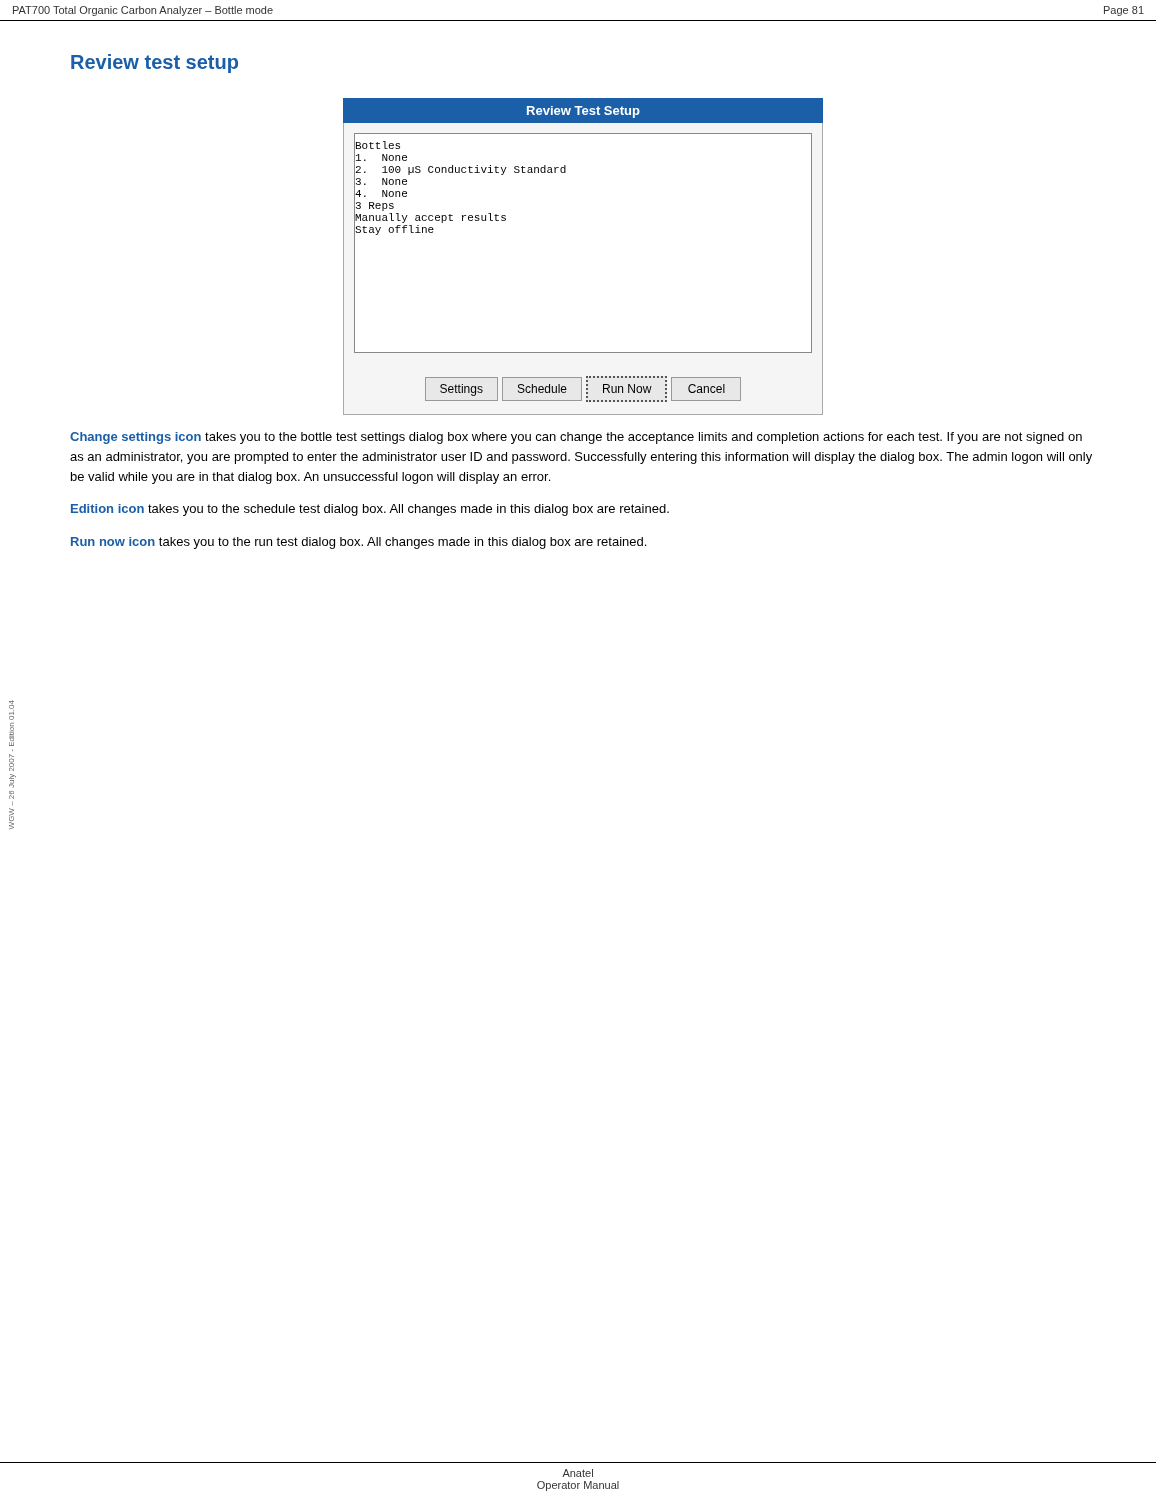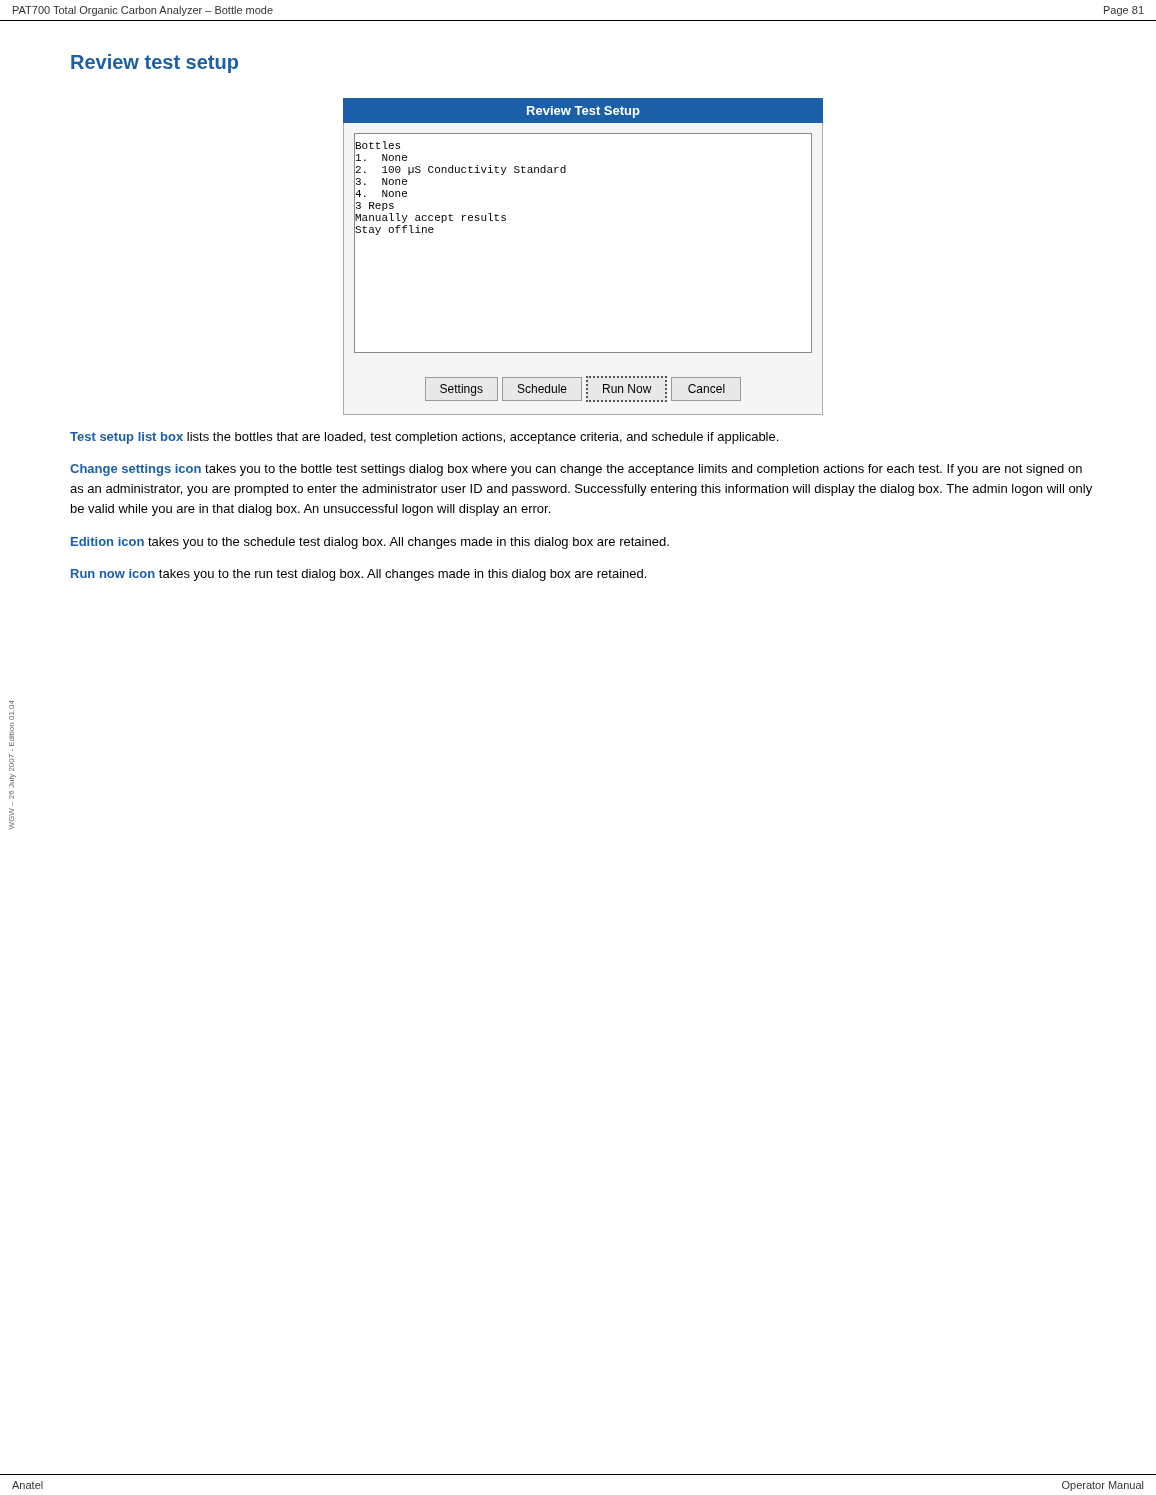--- a/index.html
+++ b/index.html
@@ -31,20 +31,21 @@
       justify-content: space-between;
       align-items: center;
       border-top: 1px solid #000;
       padding: 4px 12px;
       font-size: 11px;
       color: #333;
       position: absolute;
       bottom: 0;
       left: 0;
       right: 0;
+      flex-direction: column;
     }
 
     
     .main-content {
       padding: 30px 60px 30px 70px;
     }
 
     
     .section-heading {
       font-size: 20px;
@@ -199,21 +200,20 @@
         <button class="dialog-btn">Settings</button>
         <button class="dialog-btn">Schedule</button>
         <button class="dialog-btn run-now">Run Now</button>
         <button class="dialog-btn">Cancel</button>
       </div>
     </div>
   </div>
 
 
   <div id="body-paragraphs">
-      <div class="body-text"><span class="term">Test setup list box</span> lists the bottles that are loaded, test completion actions, acceptance criteria, and schedule if applicable.</div>
       <div class="body-text"><span class="term">Change settings icon</span> takes you to the bottle test settings dialog box where you can change the acceptance limits and completion actions for each test. If you are not signed on as an administrator, you are prompted to enter the administrator user ID and password. Successfully entering this information will display the dialog box. The admin logon will only be valid while you are in that dialog box. An unsuccessful logon will display an error.</div>
       <div class="body-text"><span class="term">Edition icon</span> takes you to the schedule test dialog box. All changes made in this dialog box are retained.</div>
       <div class="body-text"><span class="term">Run now icon</span> takes you to the run test dialog box. All changes made in this dialog box are retained.</div>
     </div>
 
 </div>
 
 <div class="page-footer">
   <span>Anatel</span>
   <span>Operator Manual</span>

